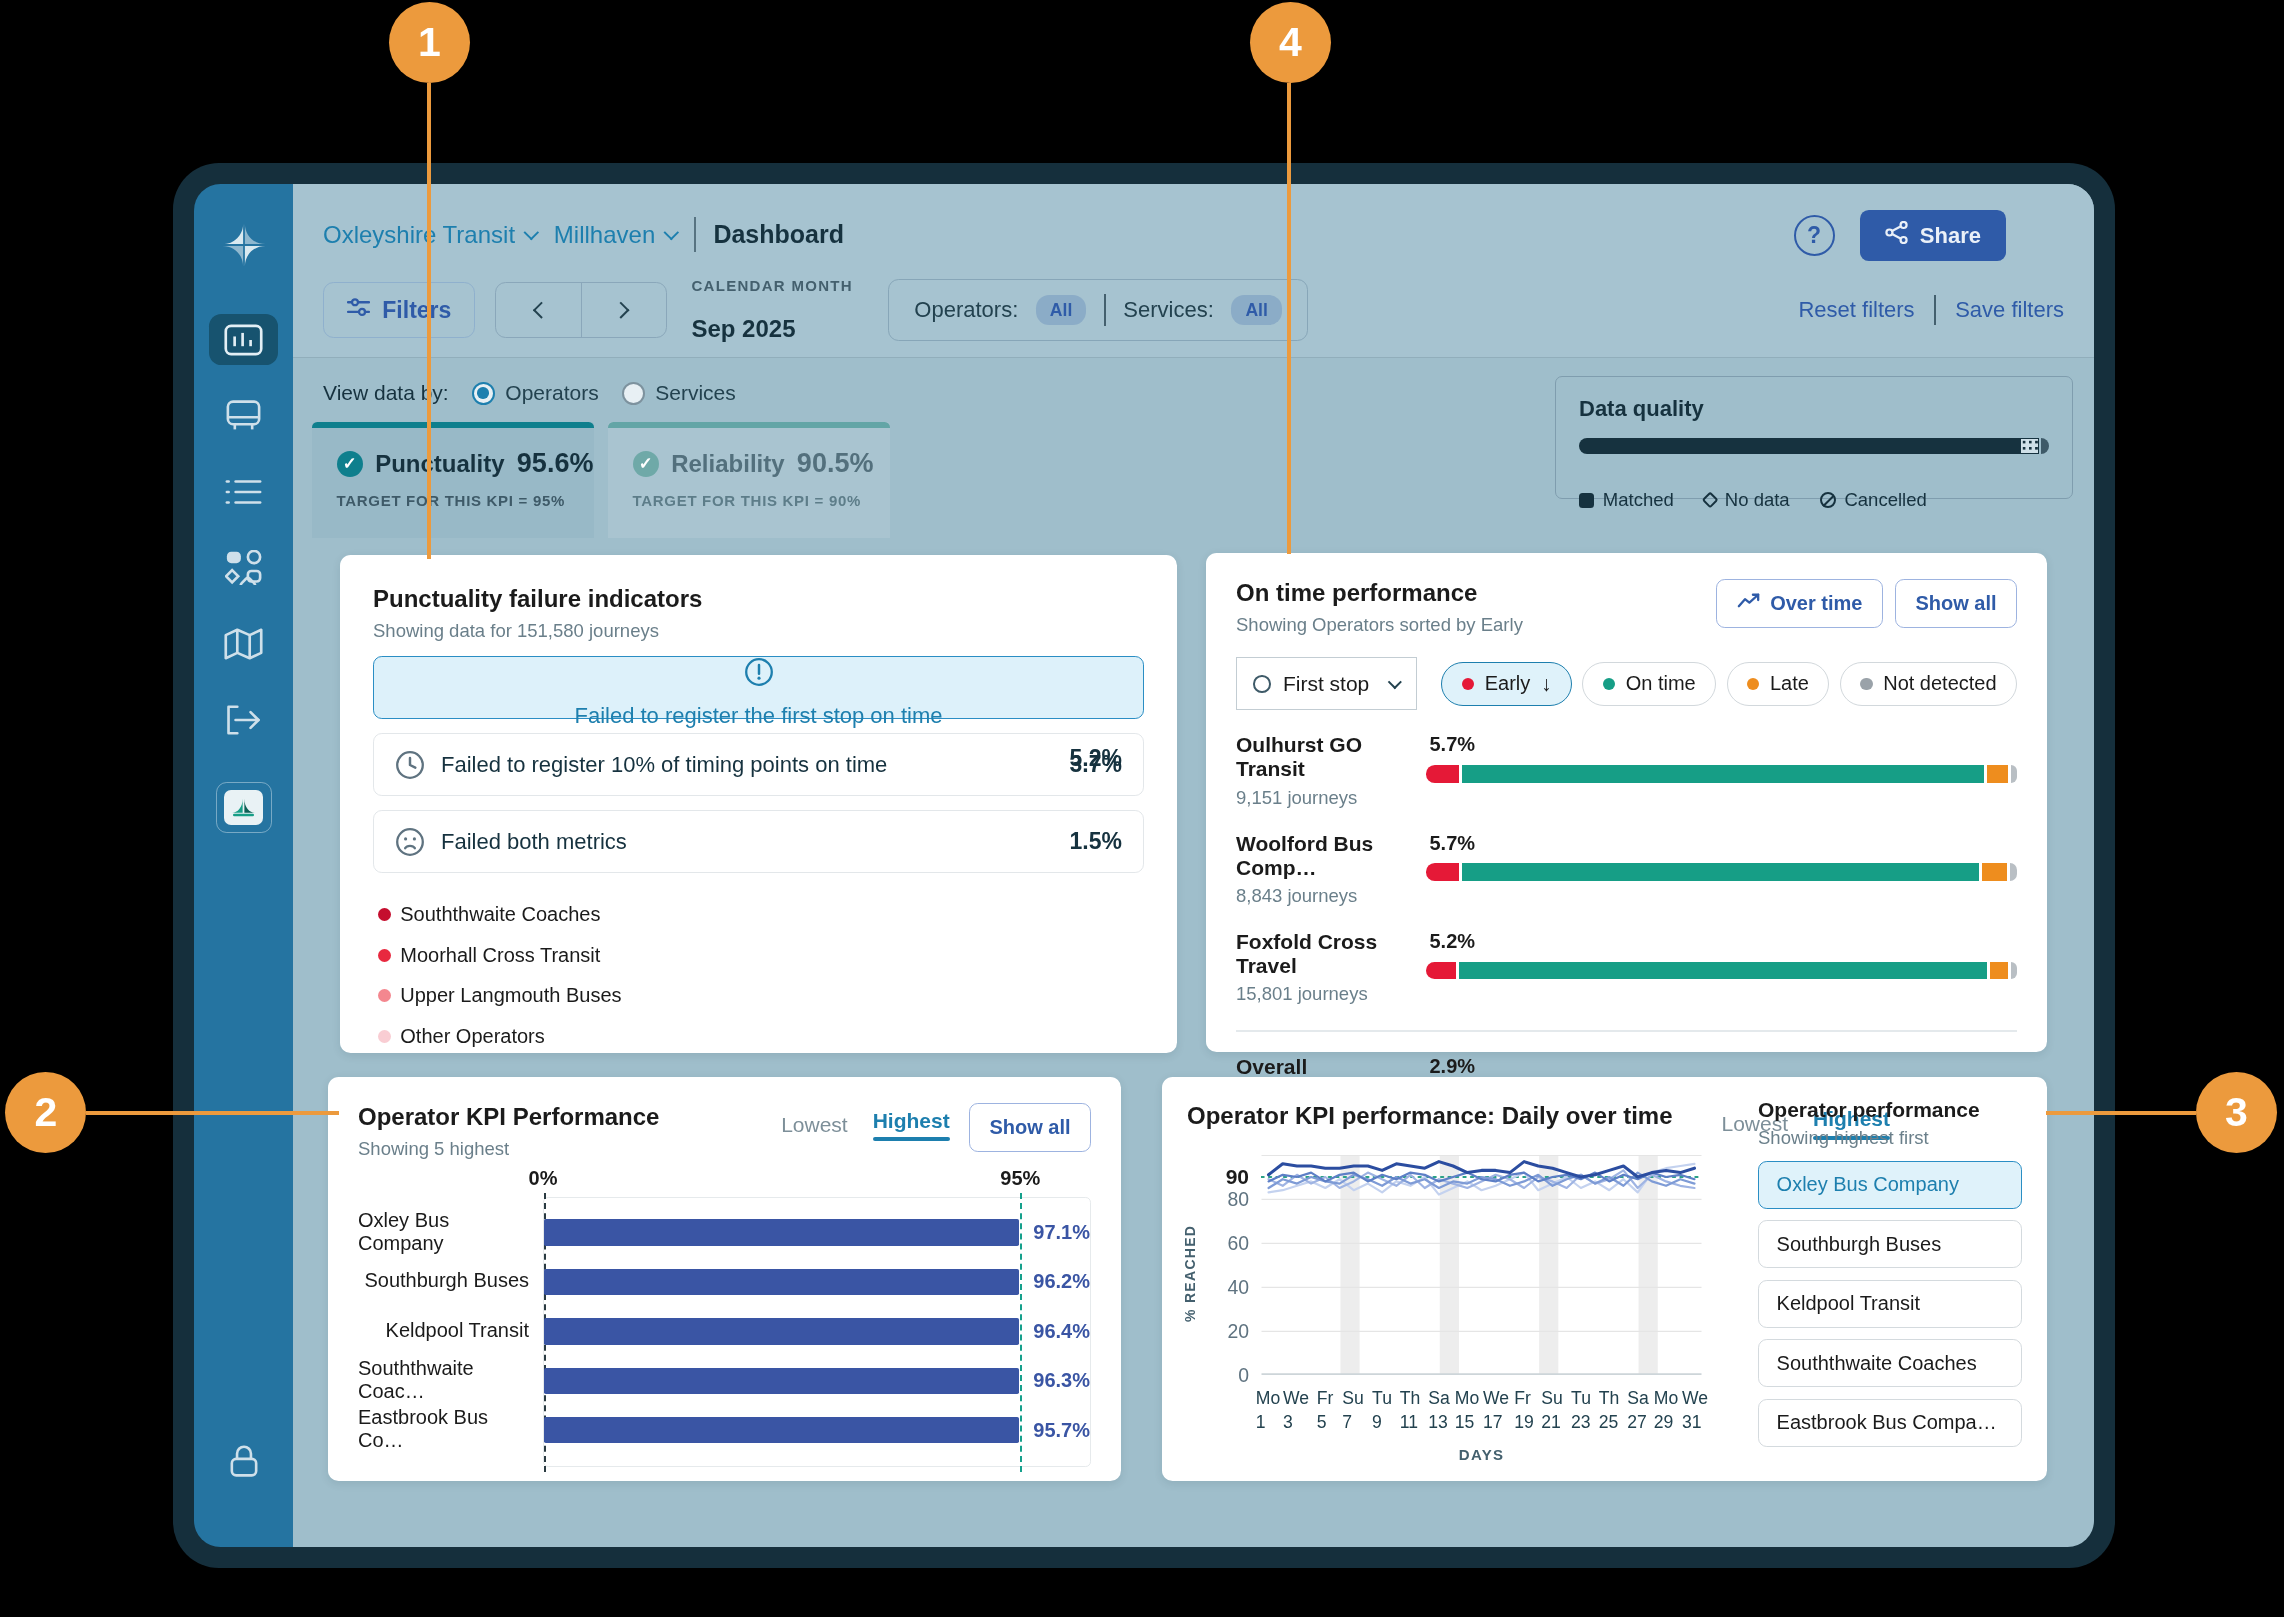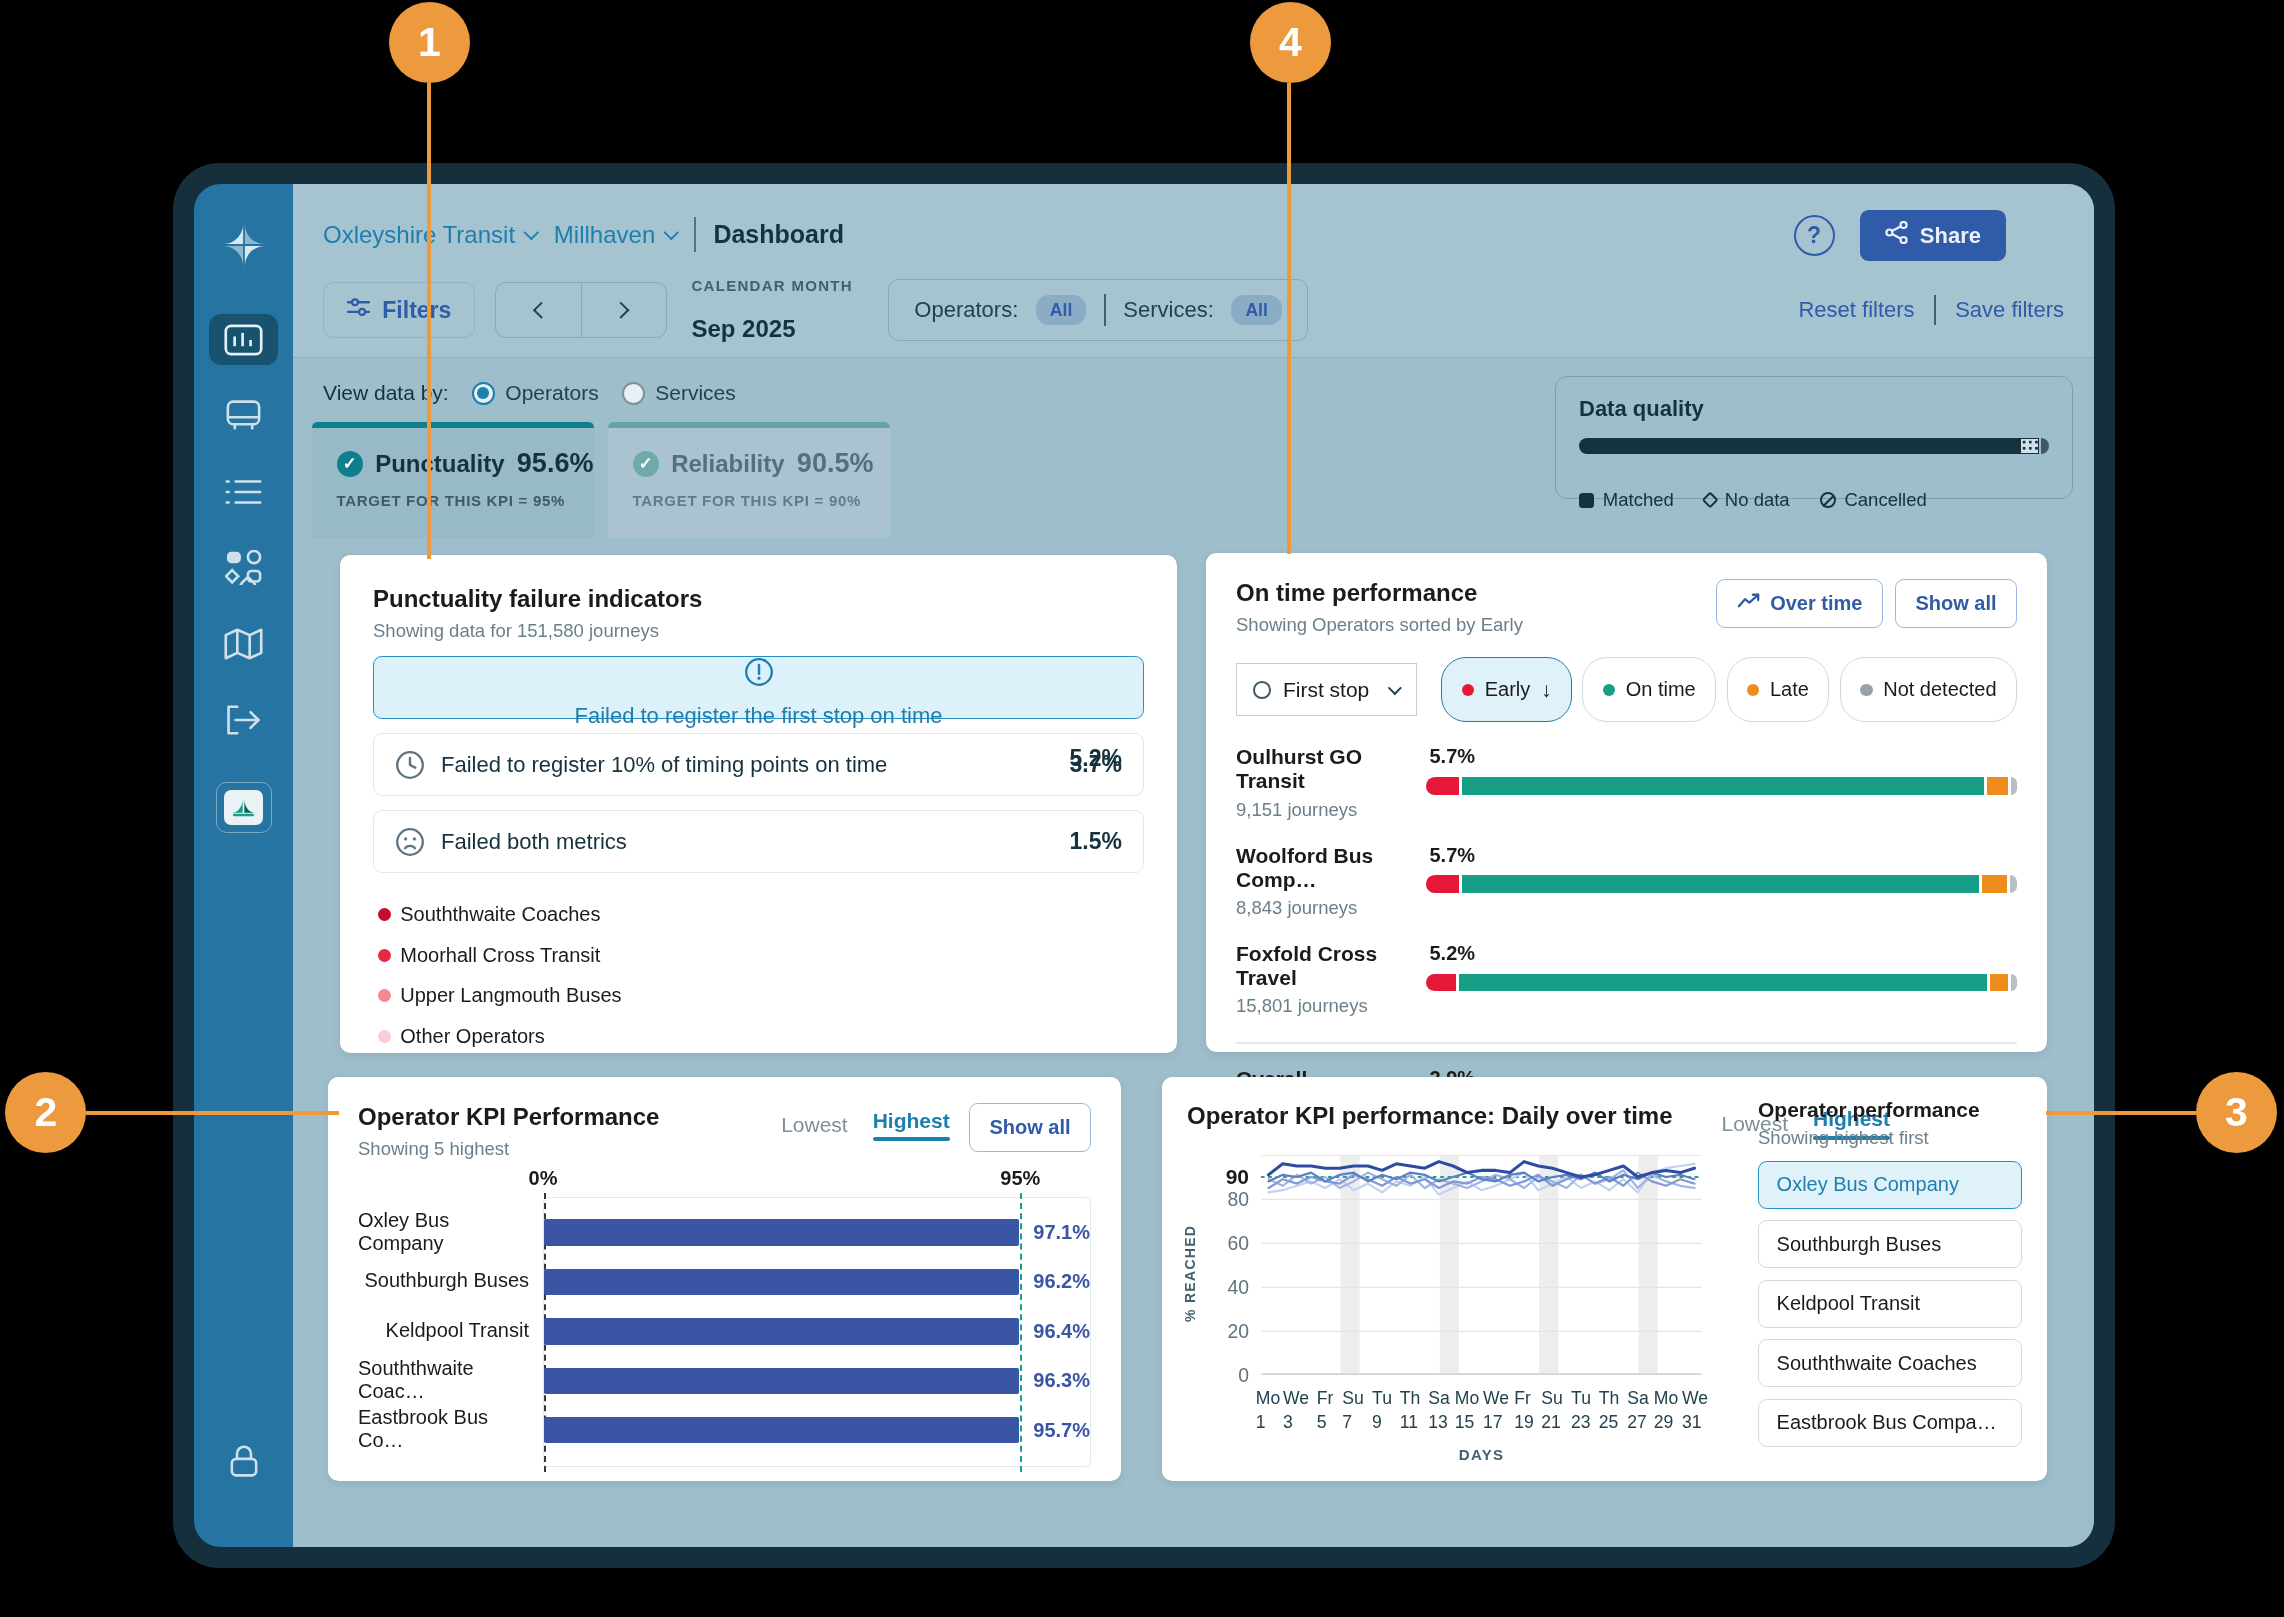--- a/index.html
+++ b/index.html
@@ -81,21 +81,21 @@
   .tab-top{display:flex;align-items:center;gap:12.3px;}
   .tab-check{width:26.4px;height:26.4px;border-radius:50%;background:var(--teal);color:#fff;font-size:16.7px;font-weight:700;display:flex;align-items:center;justify-content:center;flex:none;}
   .tab.inactive .tab-check{background:#6fa9a8;}
   .tab-label{font-size:24px;font-weight:600;color:var(--navy);}
   .tab-value{font-size:27px;font-weight:700;color:var(--navy);margin-left:auto;}
   .tab.inactive .tab-label,.tab.inactive .tab-value{color:#53707d;}
   .tab-target{margin-top:12.3px;font-size:15px;font-weight:600;letter-spacing:0.7px;color:#3e5a68;}
   .tab.inactive .tab-target{color:#5d7d89;}
 
   
-  .dq{position:absolute;left:1262px;top:192px;width:518px;height:123px;border:1.8px solid #7f9dae;border-radius:12px;padding:19.4px 23px;}
+  .dq{position:absolute;left:1262px;top:192px;width:518px;height:123px;border:1.8px solid #7f9dae;border-radius:7px;padding:19.4px 23px;}
   .dq-title{font-size:22px;font-weight:600;color:var(--navy);}
   .dq-bar{margin-top:16px;height:16px;display:flex;align-items:center;}
   .dq-matched{height:16px;background:var(--navy);border-radius:8px 0 0 8px;}
   .dq-nodata{height:16px;border:1.8px solid var(--navy);background-color:#cfe0e8;
     background-image:radial-gradient(#16323f 1.4px, transparent 1.7px);background-size:6.2px 6.2px;}
   .dq-cancel{height:16px;width:8px;background:#3e5a68;border-radius:0 8px 8px 0;margin-left:2.6px;}
   .dq-legend{margin-top:35px;display:flex;align-items:center;gap:30px;font-size:18.5px;color:var(--navy);}
   .lg{display:flex;align-items:center;gap:8.8px;}
   .lg-square{width:15px;height:15px;background:var(--navy);border-radius:3.5px;}
   .lg-diamond{width:12.3px;height:12.3px;border:2.2px solid var(--navy);transform:rotate(45deg);border-radius:2.6px;}
@@ -125,21 +125,21 @@
 
   .card-b{left:913px;top:369px;width:841px;height:499px;padding:26.4px 30px;}
   .cb-head{display:flex;}
   .cb-actions{margin-left:auto;display:flex;gap:12.3px;}
   .btn-outline{height:49px;padding:0 19.4px;border:1.8px solid #9db3e0;border-radius:8.8px;background:#fff;color:var(--blue);font-size:20px;font-weight:600;display:flex;align-items:center;gap:10.6px;cursor:pointer;}
   .cb-controls{display:flex;align-items:center;margin-top:21px;}
   .dropdown{height:53px;min-width:160px;border:1.8px solid #c3cdd3;border-radius:0;display:flex;align-items:center;gap:12.3px;padding:0 16px;font-size:21px;color:#1b1b1b;cursor:pointer;background:#fff;}
   .dd-circle{width:17.6px;height:17.6px;border-radius:50%;border:2.6px solid #3e5a68;}
   .dd-chev{width:9.7px;height:9.7px;border-right:2.2px solid #23424f;border-bottom:2.2px solid #23424f;transform:rotate(45deg);margin-top:-3.5px;margin-left:8.8px;}
   .pills{margin-left:auto;display:flex;gap:10.6px;}
-  .pill{height:65px;border-radius:25px;border:1.8px solid #d2d8dc;background:#fff;display:flex;align-items:center;gap:10.6px;padding:0 19.4px;font-size:20px;color:#1b1b1b;cursor:pointer;}
+  .pill{height:44px;border-radius:25px;border:1.8px solid #d2d8dc;background:#fff;display:flex;align-items:center;gap:10.6px;padding:0 19.4px;font-size:20px;color:#1b1b1b;cursor:pointer;}
   .pill.active{background:#dff2fa;border-color:#1d7fae;}
   .pdot{width:12.3px;height:12.3px;border-radius:50%;flex:none;}
   .parrow{font-size:21px;color:#1b1b1b;}
   .otp-rows{margin-top:16px;}
   .otp-row{display:flex;margin-top:23px;}
   .otp-left{width:190px;flex:none;}
   .otp-name{font-size:21px;font-weight:600;color:#1b1b1b;}
   .otp-journeys{font-size:18.5px;color:var(--gray);margin-top:5.3px;}
   .otp-right{flex:1;}
   .otp-pct{font-size:20px;font-weight:600;color:#1b1b1b;margin-left:3.5px;}

